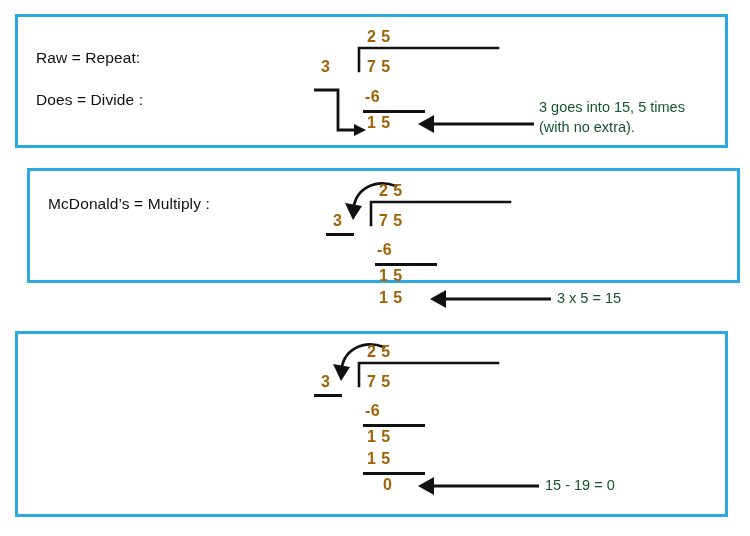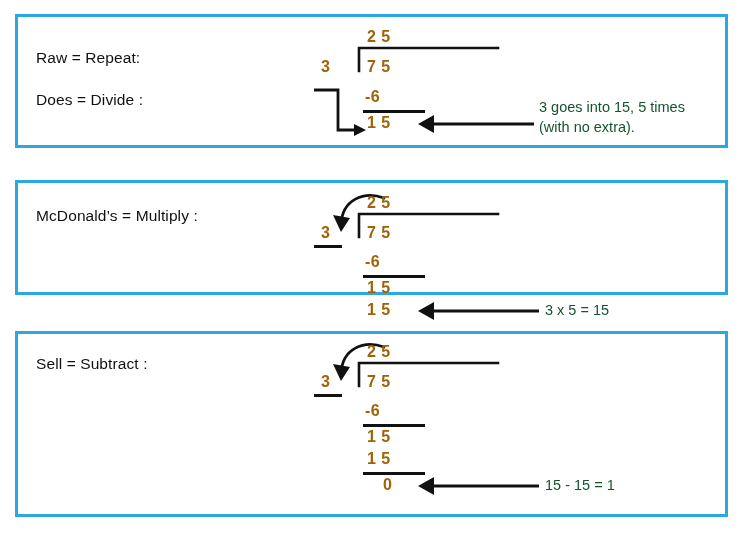--- a/index.html
+++ b/index.html
@@ -18,21 +18,21 @@
 
   .panel {
     position: absolute;
     left: 15px;
     width: 713px;
     box-sizing: border-box;
     border: 3px solid #2BA8DF;
     background: #ffffff;
   }
   #panel-1 { top: 14px;  height: 134px; }
-  #panel-2 { top: 180px; height: 115px; }
+  #panel-2 { top: 168px; height: 115px; margin-left: 12px; }
   #panel-3 { top: 331px; height: 186px; }
 
   .panel-label {
     position: absolute;
     left: 18px;
     font-size: 15.5px;
     letter-spacing: 0.1px;
     color: #111;
     white-space: nowrap;
   }
@@ -145,21 +145,20 @@
       <path d="M16 13 L123 13" stroke="#111" stroke-width="3"></path>
       <path d="M18 4 L2 13 L18 22 Z" fill="#111"></path>
     </svg>
   </div>
 
   <div class="note" style="left:527px; top:117px;">3 x 5 = 15</div>
 </div>
 
 <div class="panel" id="panel-3">
 
-  <div class="panel-label" style="top:21px;">Sell = Subtract :</div>
 
   <div class="arrow-wrap" style="left:312px; top:0px;">
     <svg width="70" height="54" viewBox="0 0 70 54" fill="none">
       <path d="M11 40 C12 14, 34 6, 54 13" stroke="#111" stroke-width="2.8" fill="none" stroke-linecap="round"></path>
       <path d="M3 30 L11 47 L20 33 Z" fill="#111"></path>
     </svg>
   </div>
 
   <div class="num" style="left:349px; top:9px;">2 5</div>
 
@@ -187,14 +186,14 @@
 
   <div class="num" style="left:365px; top:142px;">0</div>
 
   <div class="arrow-wrap" style="left:398px; top:139px;">
     <svg width="125" height="26" viewBox="0 0 125 26" fill="none">
       <path d="M16 13 L123 13" stroke="#111" stroke-width="3"></path>
       <path d="M18 4 L2 13 L18 22 Z" fill="#111"></path>
     </svg>
   </div>
 
-  <div class="note" style="left:527px; top:141px;">15 - 15 = 1</div>
+  <div class="note" style="left:527px; top:141px;">15 - 19 = 0</div>
 </div>
 
 </body></html>

